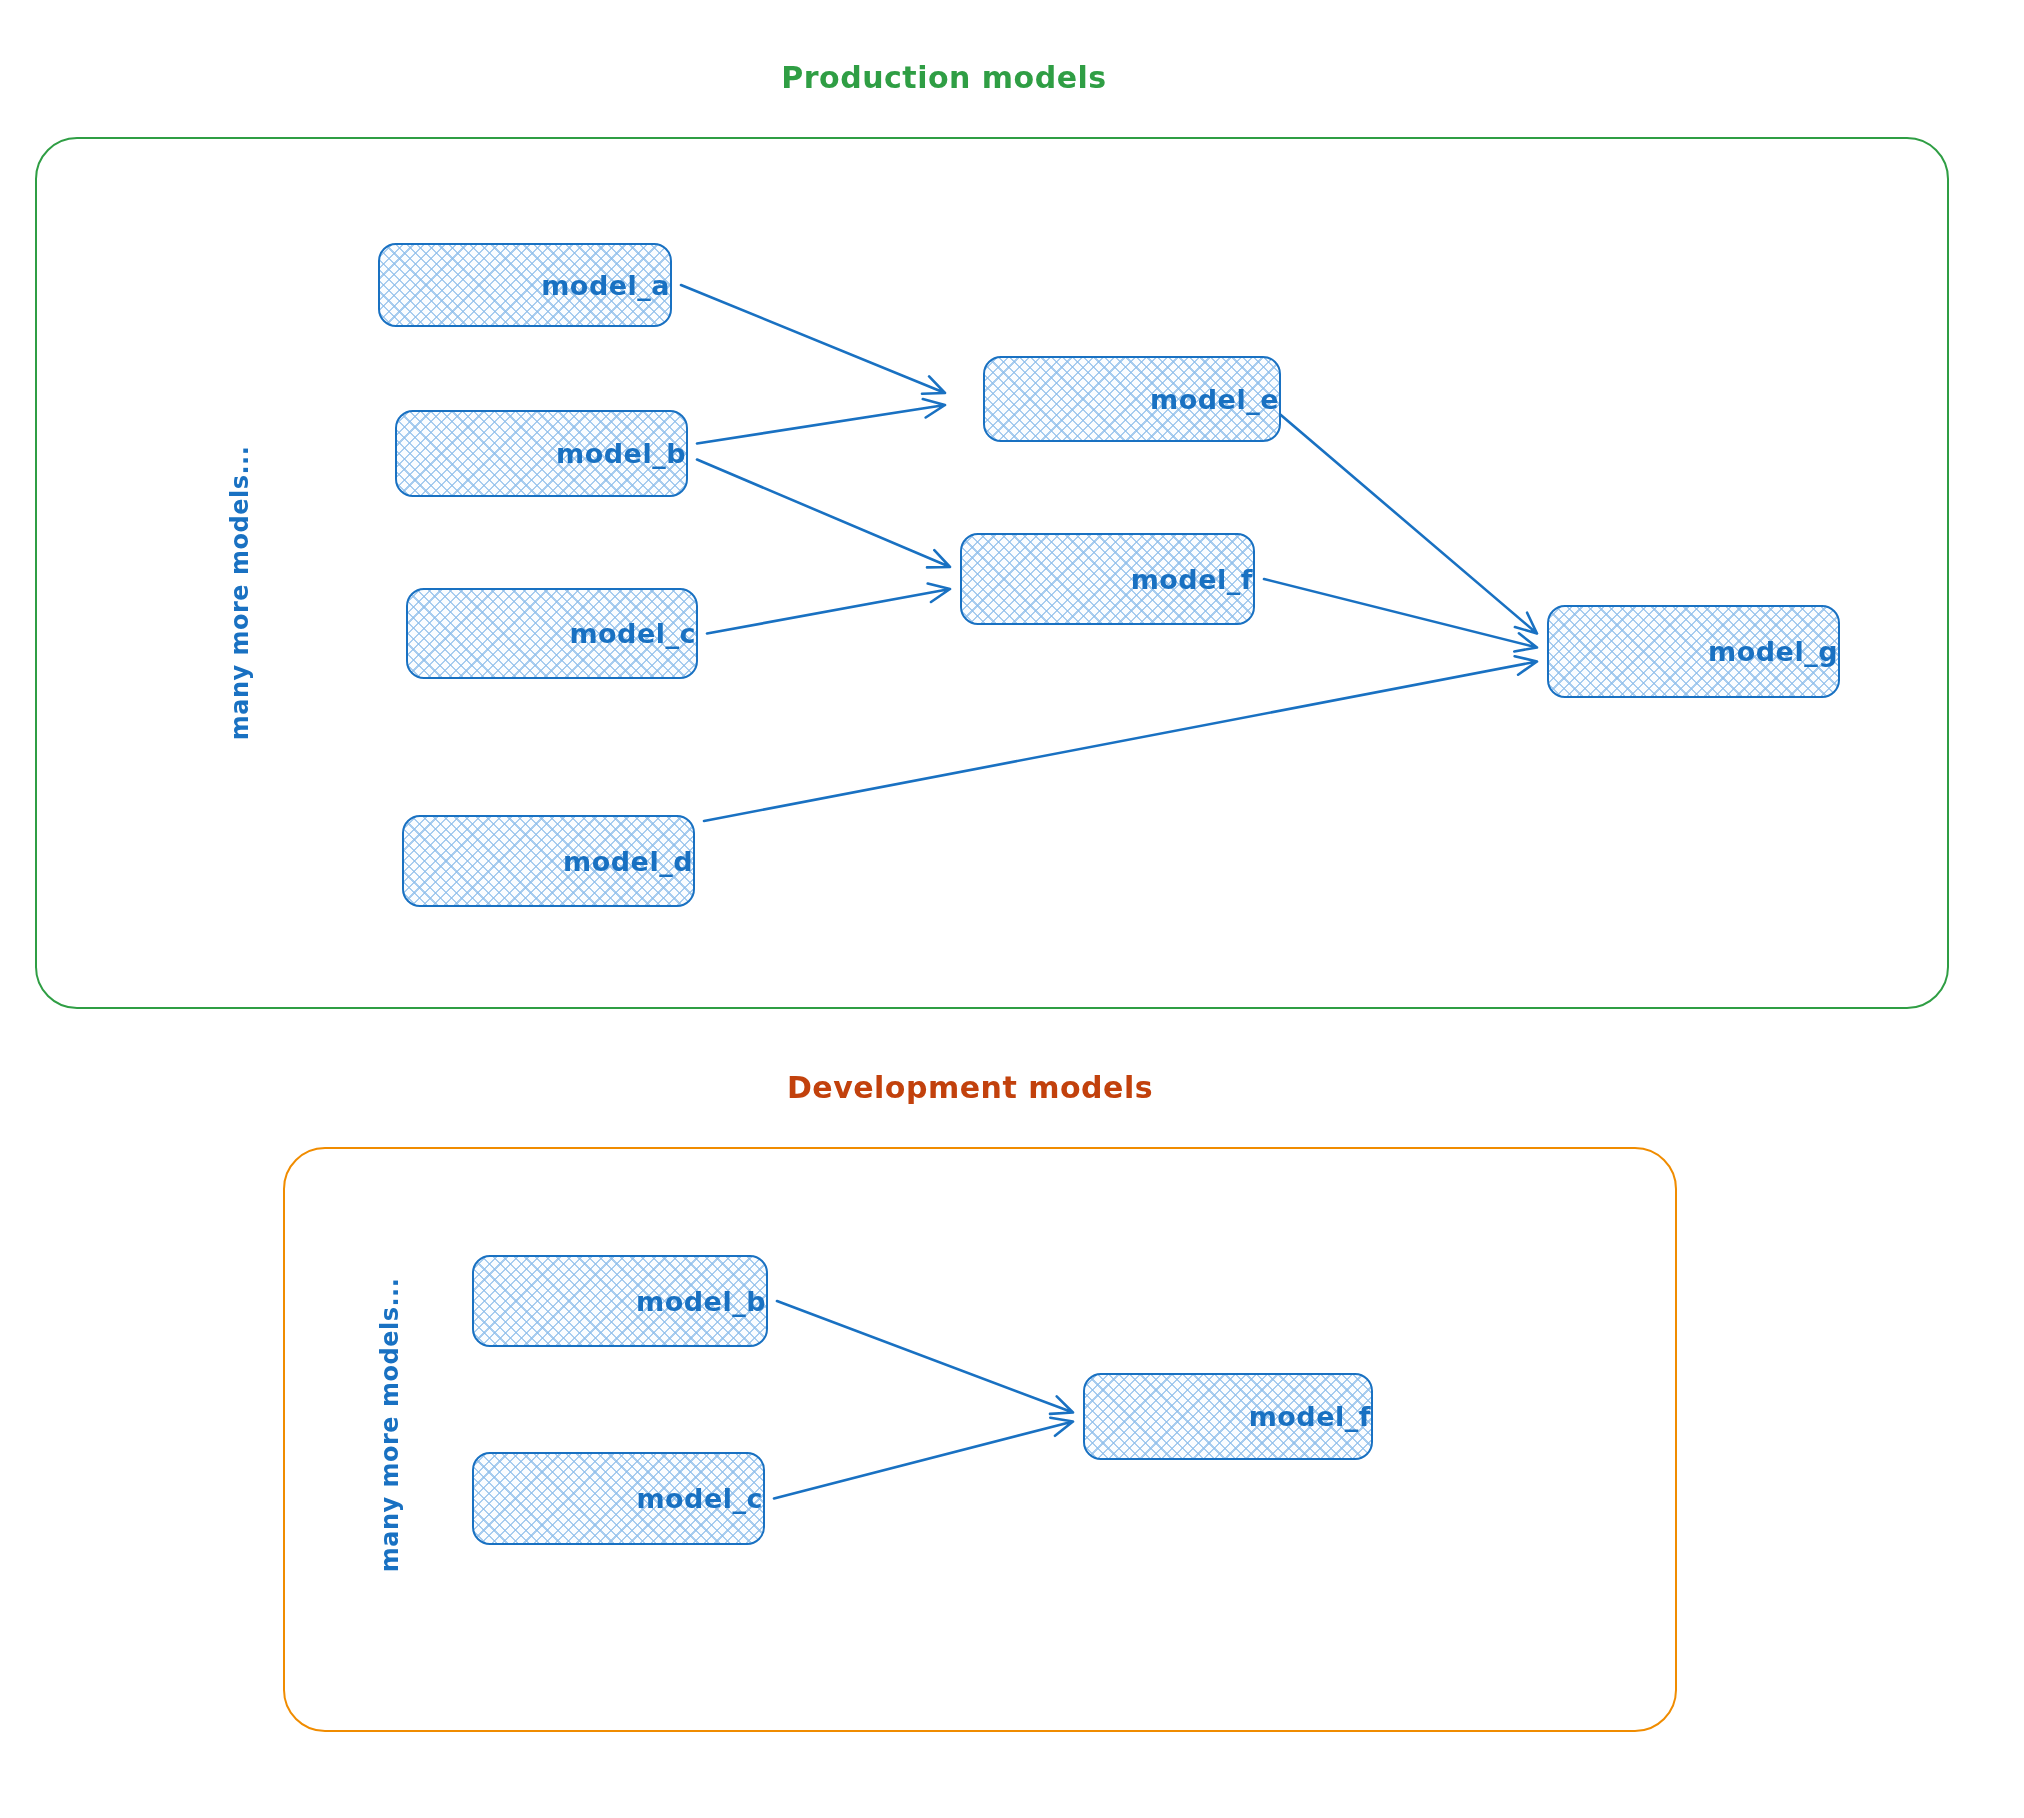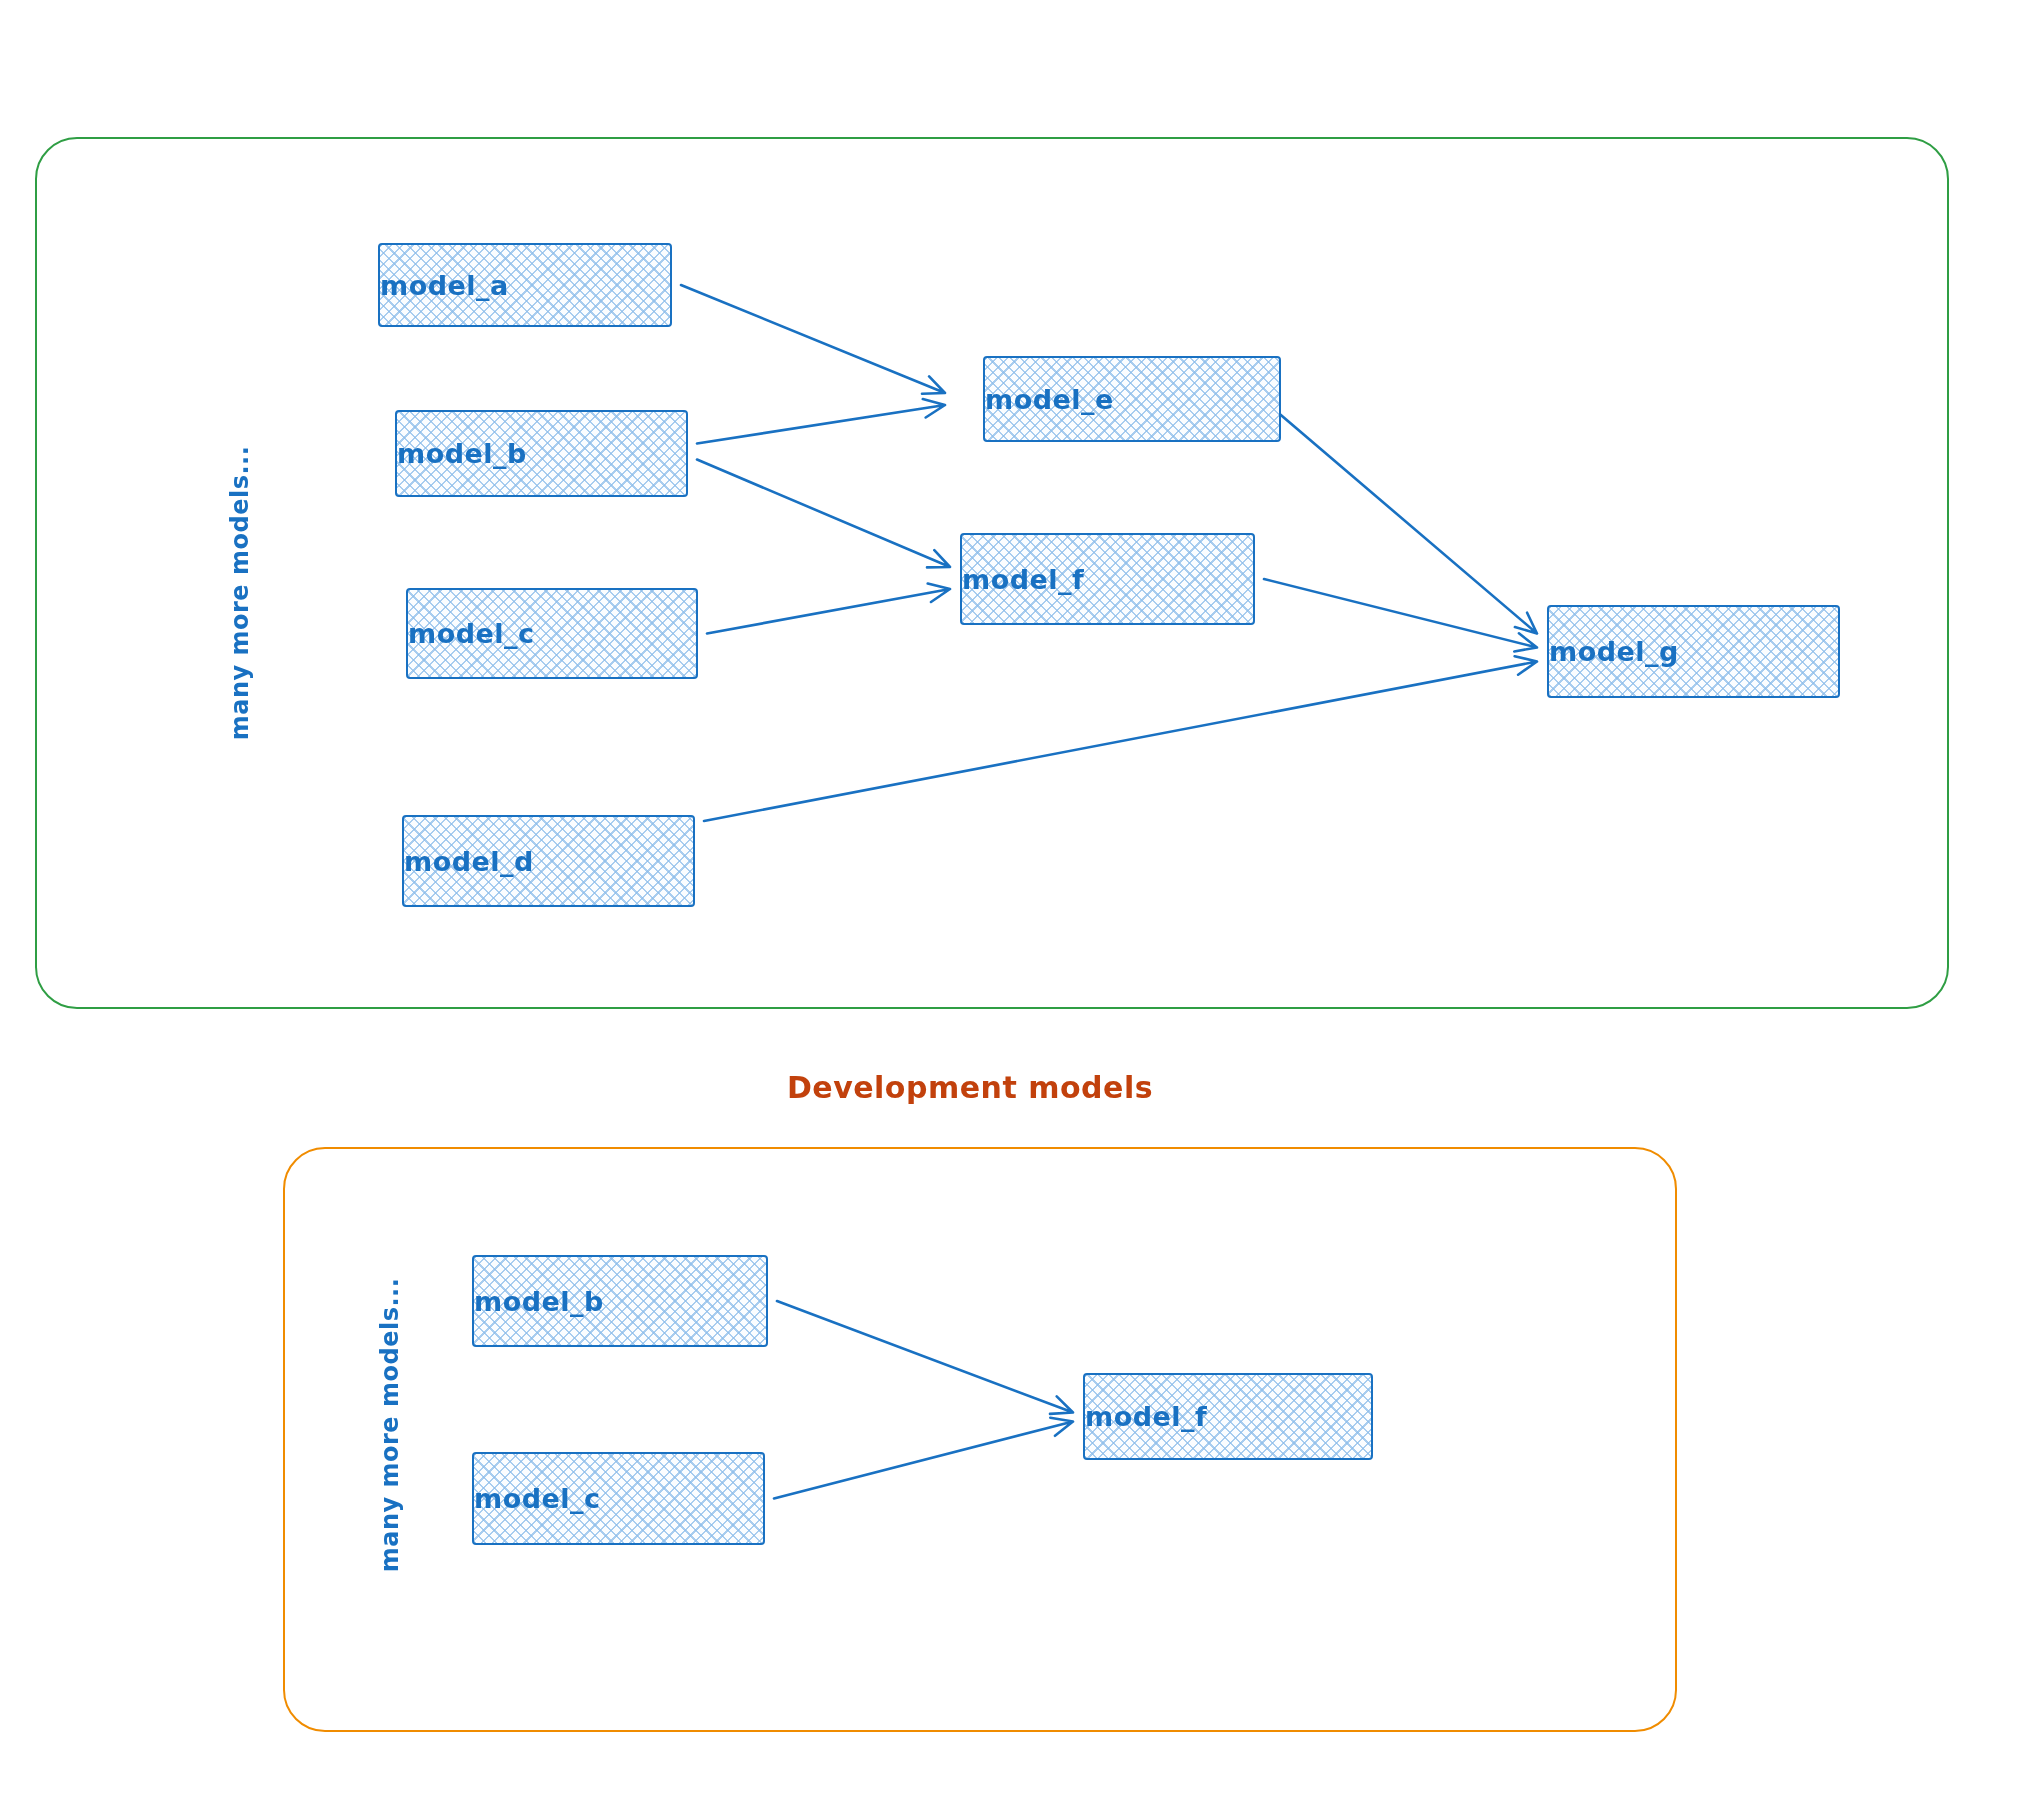--- a/index.html
+++ b/index.html
@@ -54,24 +54,24 @@
     transform: rotate(-90deg);
     transform-origin: center center;
     letter-spacing: 0.5px;
     white-space: nowrap;
   }
   .side-label.production { left: 90px;  top: 577px;  }
   .side-label.development { left: 240px; top: 1409px; }
   .node {
     position: absolute;
     border: 2.5px solid #1971c2;
-    border-radius: 4px;
+    border-radius: 18px;
     display: flex;
     align-items: center;
-    justify-content: flex-start;
+    justify-content: flex-end;
     box-sizing: border-box;
     background:
       repeating-linear-gradient(45deg,  rgba(141,189,234,0.75) 0px 1.6px, transparent 1.6px 7.5px),
       repeating-linear-gradient(135deg, rgba(141,189,234,0.75) 0px 1.6px, transparent 1.6px 7.5px),
       #fbfdff;
   }
   .node-label {
     font-size: 27px;
     font-weight: 600;
     color: #1971c2;
@@ -89,20 +89,21 @@
     stroke-width: 2.6;
     stroke-linecap: round;
     stroke-linejoin: round;
   }
 </style>
 </head>
 <body>
 
 <div id="canvas">
 
+  <div class="section-title production">Production models</div>
 
   <div class="section-box production"></div>
 
   <div class="side-label production">many more models...</div>
 
   <div class="section-title development">Development models</div>
 
   <div class="section-box development"></div>
 
   <div class="side-label development">many more models...</div>

